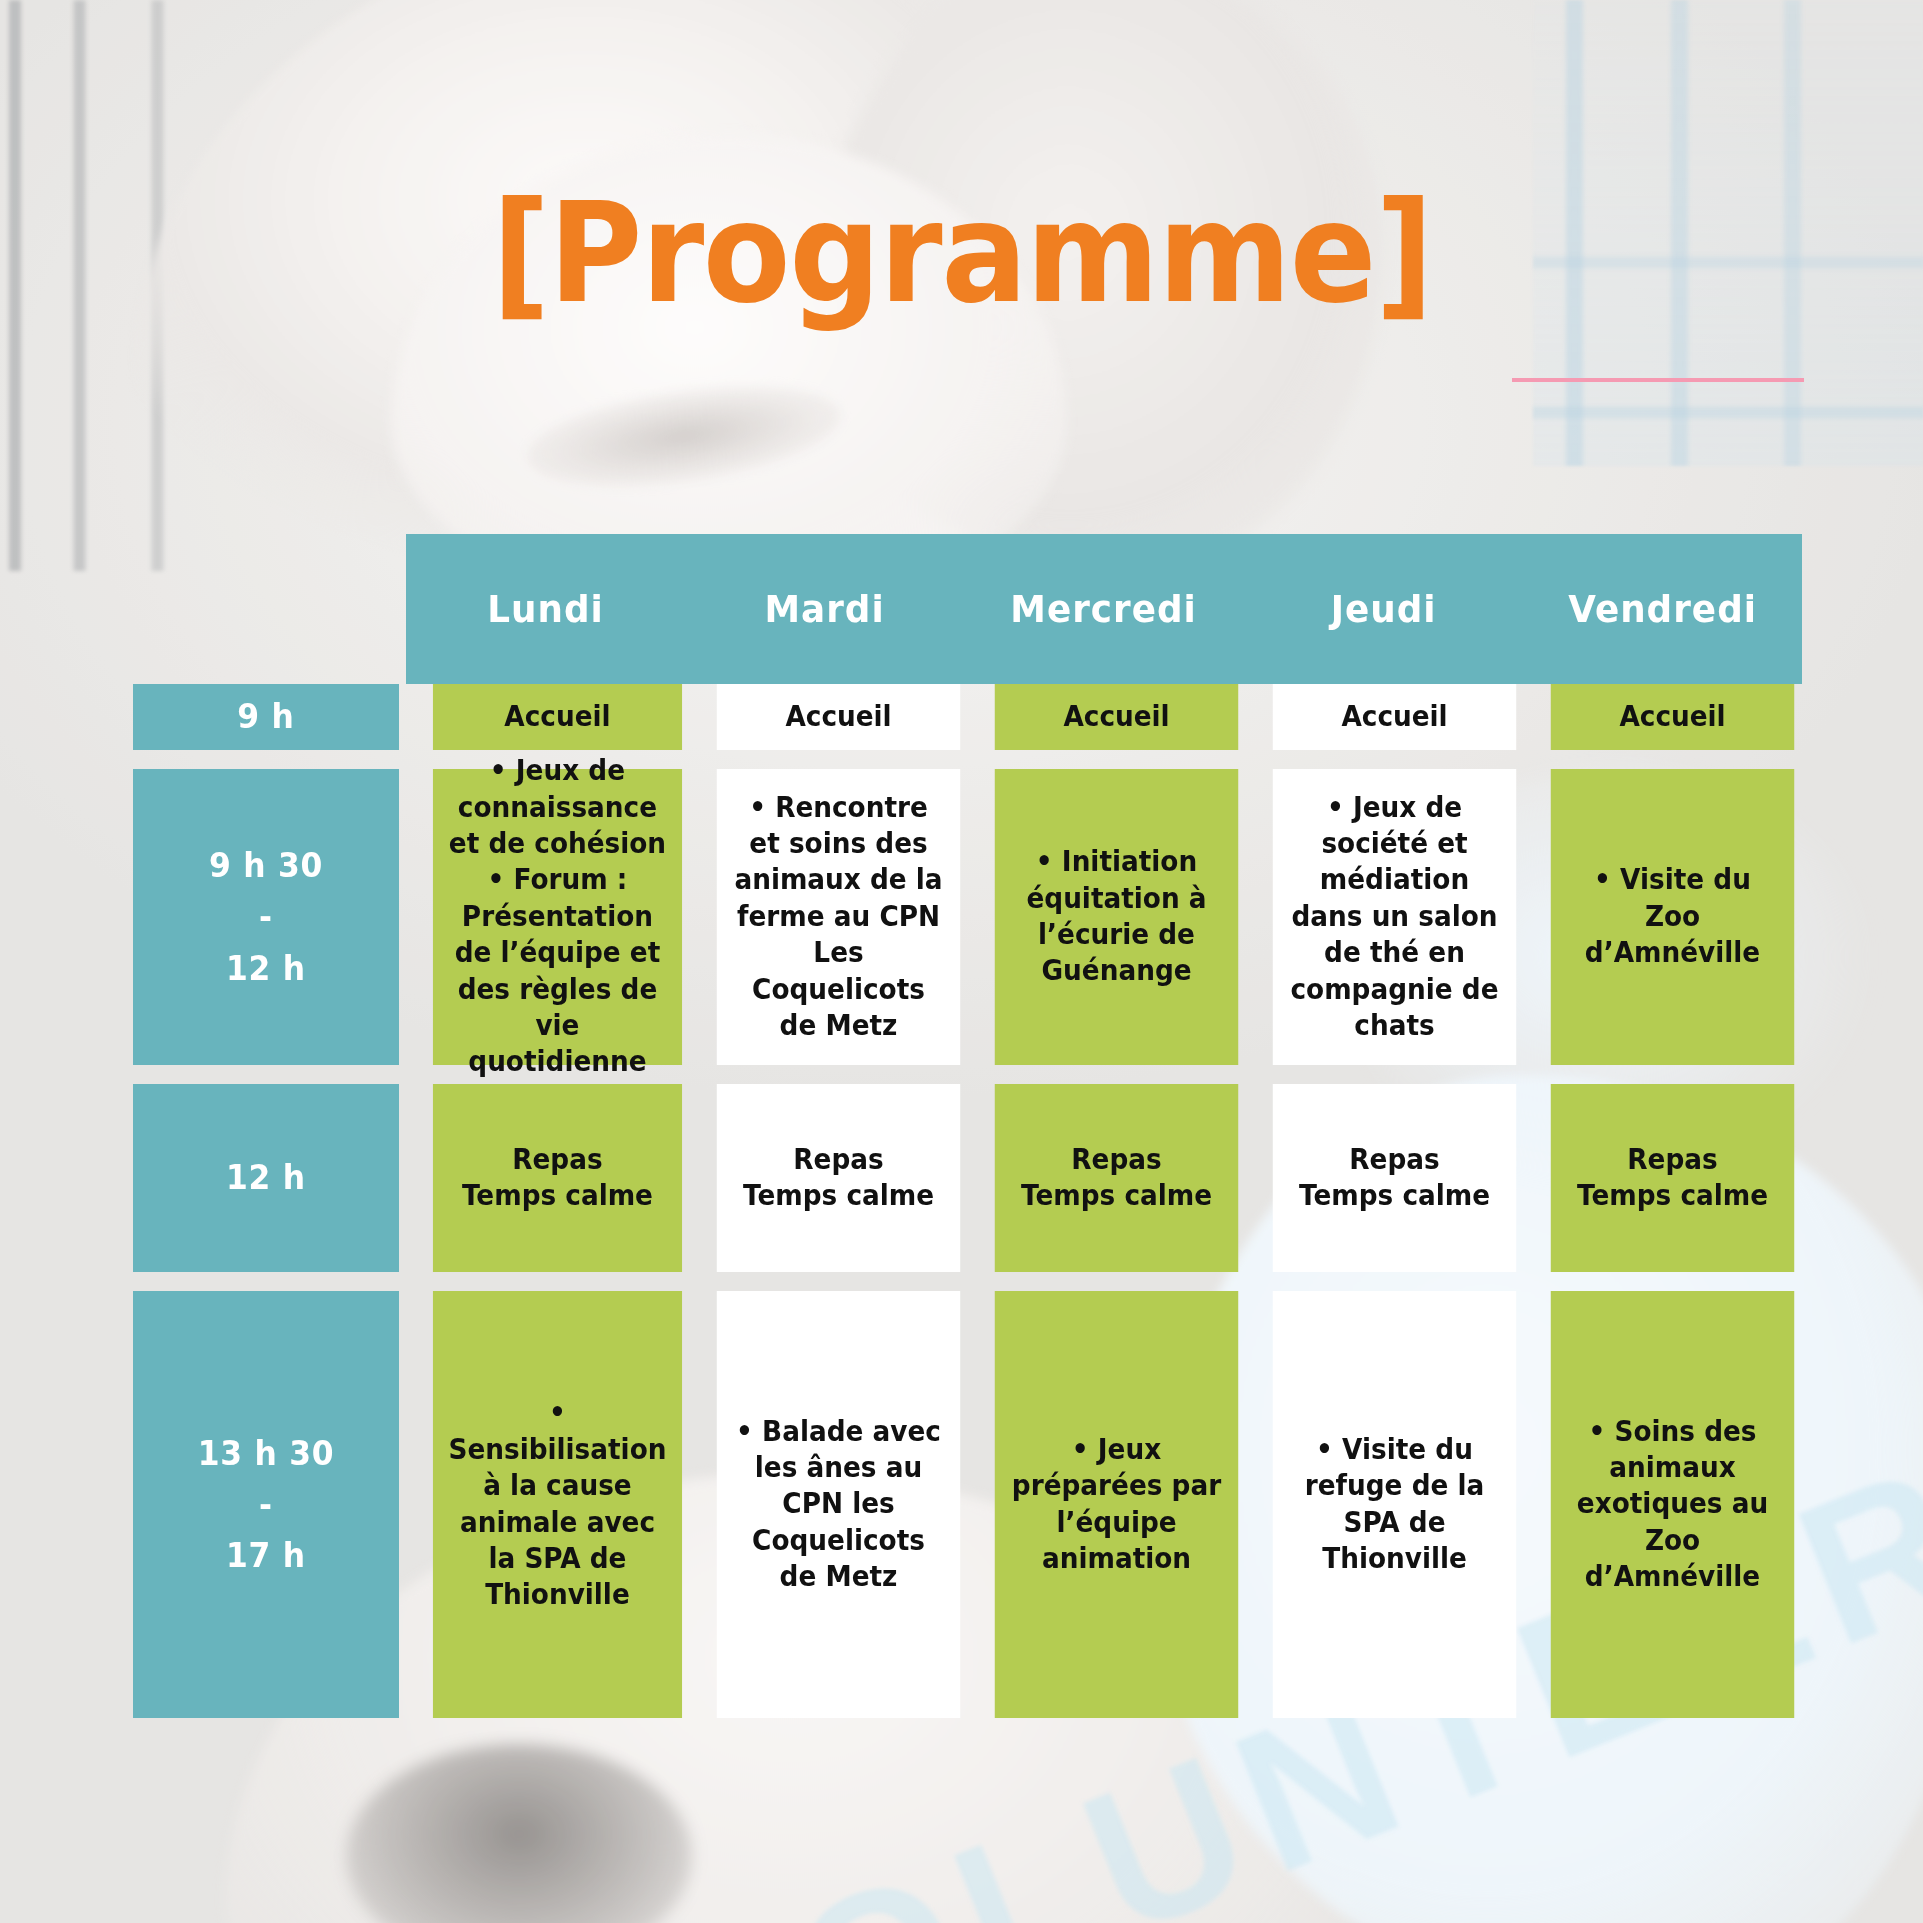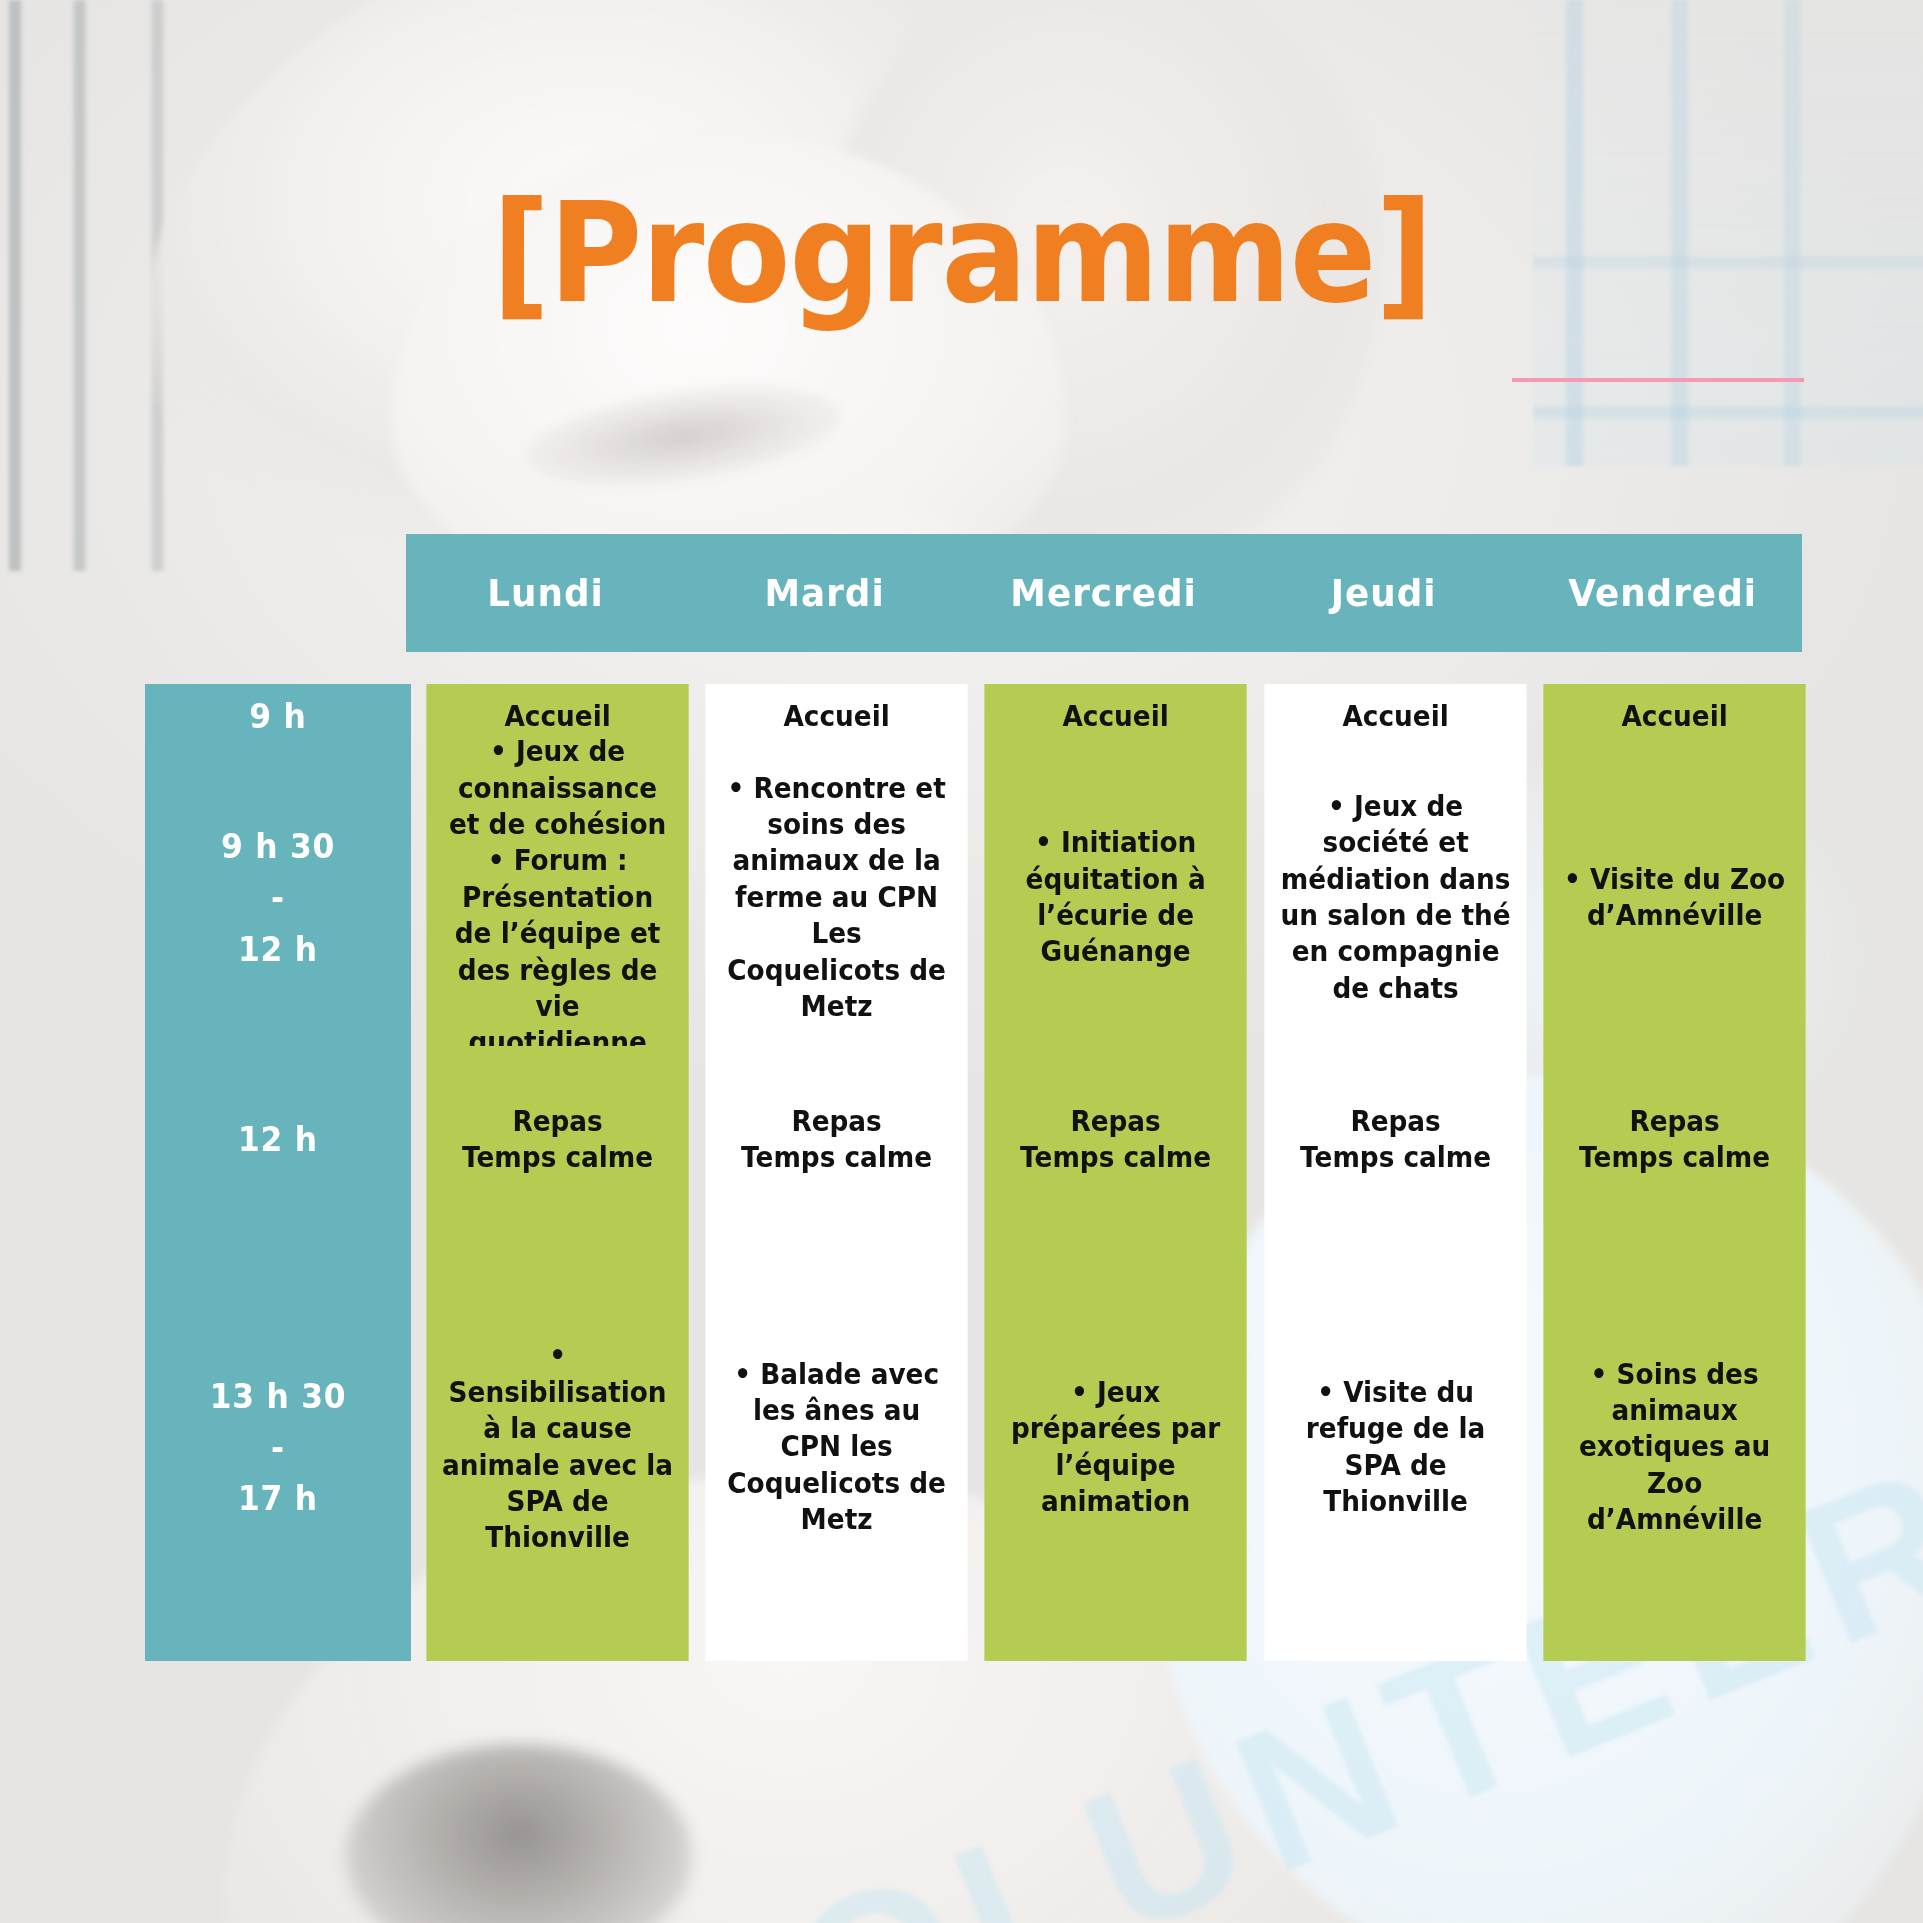--- a/index.html
+++ b/index.html
@@ -176,47 +176,48 @@
     top: 534px;
     width: 1676px;
     height: 1127px;
   }
 
   .head-row {
     position: absolute;
     left: 280px;
     top: 0;
     width: 1396px;
-    height: 118px;
+    height: 150px;
     background: #68b4bd;
     display: flex;
     text-align: right;
   }
   .head-cell {
     flex: 1 1 0;
     display: flex;
     align-items: center;
     justify-content: center;
     color: #ffffff;
     font-family: "DejaVu Sans", sans-serif;
     font-weight: 700;
     font-size: 38px;
     letter-spacing: 1.1px;
     transform: scaleX(0.94);
   }
 
   .body-grid {
     position: absolute;
-    left: 12px;
+    left: 0;
     top: 150px;
     width: 1676px;
     height: 977px;
     display: grid;
     grid-template-columns: 280px repeat(5, 1fr);
     grid-template-rows: 66px 296px 188px 427px;
+    gap: 19px;
   }
 
   .time-cell {
     grid-column: 1;
     background: #68b4bd;
     color: #ffffff;
     display: flex;
     flex-direction: column;
     align-items: center;
     justify-content: center;

